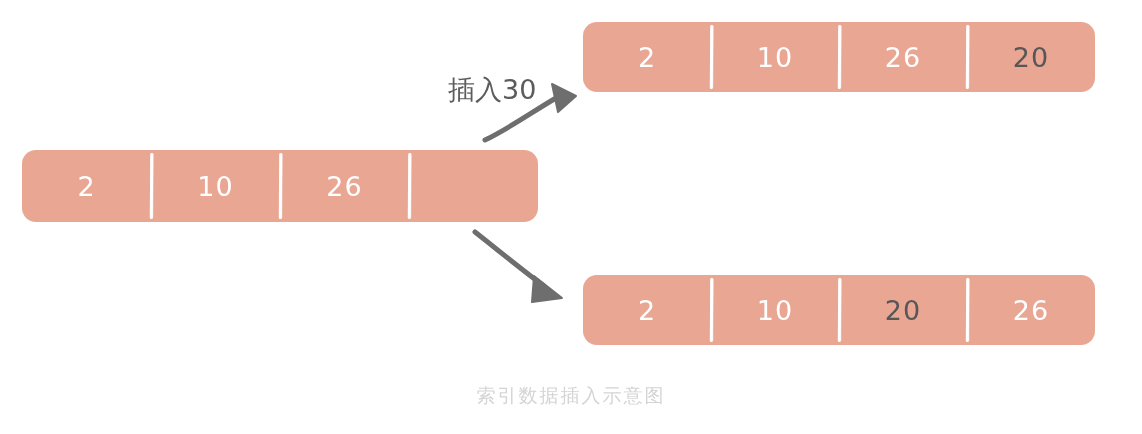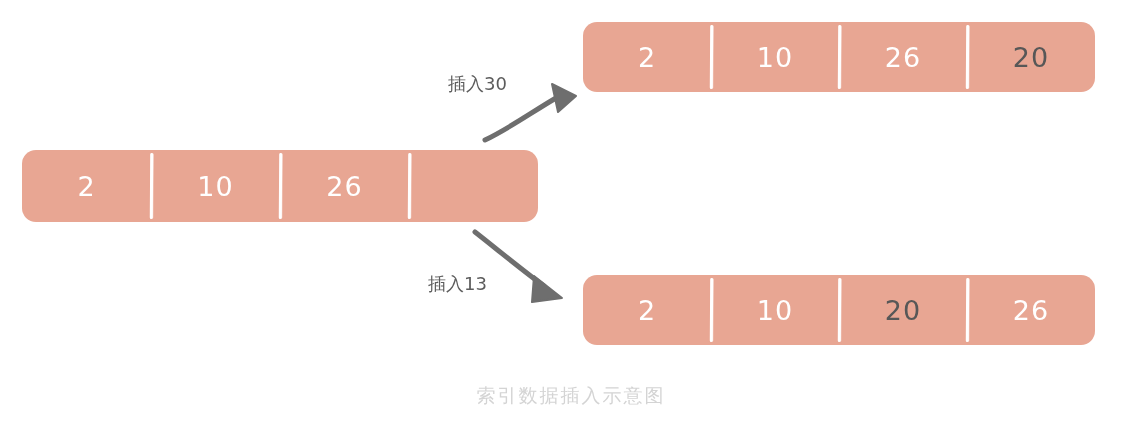--- a/index.html
+++ b/index.html
@@ -66,21 +66,21 @@
   }
   
   #arr-insert13 {
     left: 583px; top: 275px;
     width: 512px; height: 70px;
   }
 
   
   .arrow-label {
     position: absolute;
-    font-size: 18px;
+    font-size: 27px;
     color: #5c5c5c;
     white-space: nowrap;
     user-select: none;
   }
   #label-insert30 { left: 448px; top: 72px; }
   #label-insert13 { left: 428px; top: 272px; }
 
   svg.arrow {
     position: absolute;
     overflow: visible;
@@ -126,21 +126,20 @@
     <div class="cell">26</div>
   </div>
 
   <div class="arrow-label" id="label-insert30">插入30</div>
 
   <svg class="arrow" id="arrow-up" viewBox="0 0 110 62">
     <path d="M5 58 C 30 46, 52 30, 76 16" stroke="#6e6e6e" stroke-width="5" stroke-linecap="round" fill="none"></path>
     <path d="M72 2 L96 14 L78 30 Z" fill="#6e6e6e" stroke="#6e6e6e" stroke-width="2" stroke-linejoin="round"></path>
   </svg>
 
-  <div class="arrow-label" id="label-insert13">插入13</div>
 
   <svg class="arrow" id="arrow-down" viewBox="0 0 110 80">
     <path d="M5 4 C 28 22, 52 42, 74 58" stroke="#6e6e6e" stroke-width="5" stroke-linecap="round" fill="none"></path>
     <path d="M64 48 L92 70 L62 74 Z" fill="#6e6e6e" stroke="#6e6e6e" stroke-width="2" stroke-linejoin="round"></path>
   </svg>
 
   <div id="caption">索引数据插入示意图</div>
 
 </div>
 

